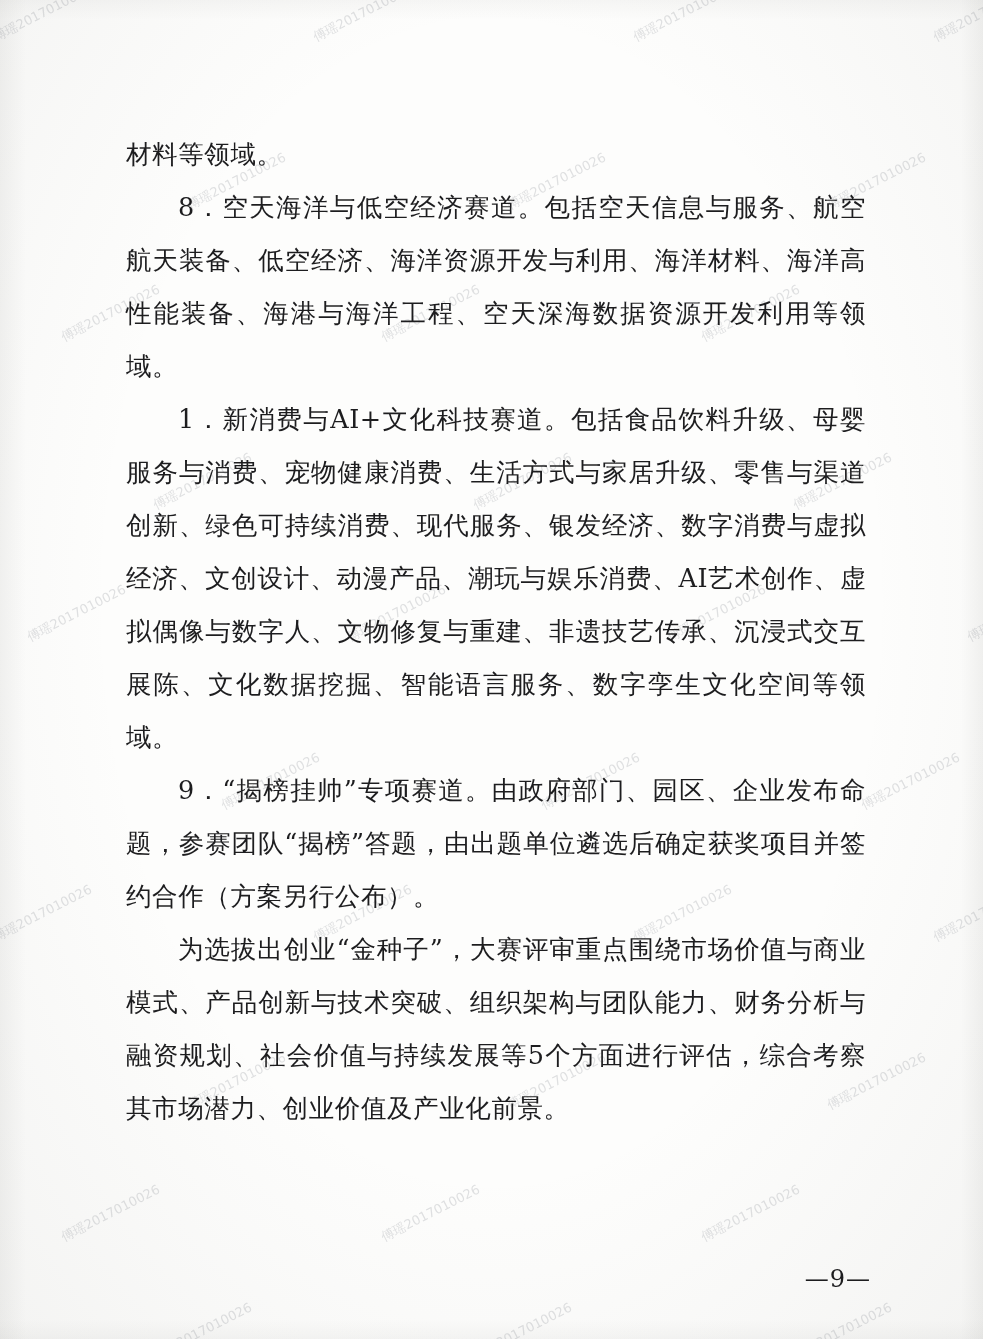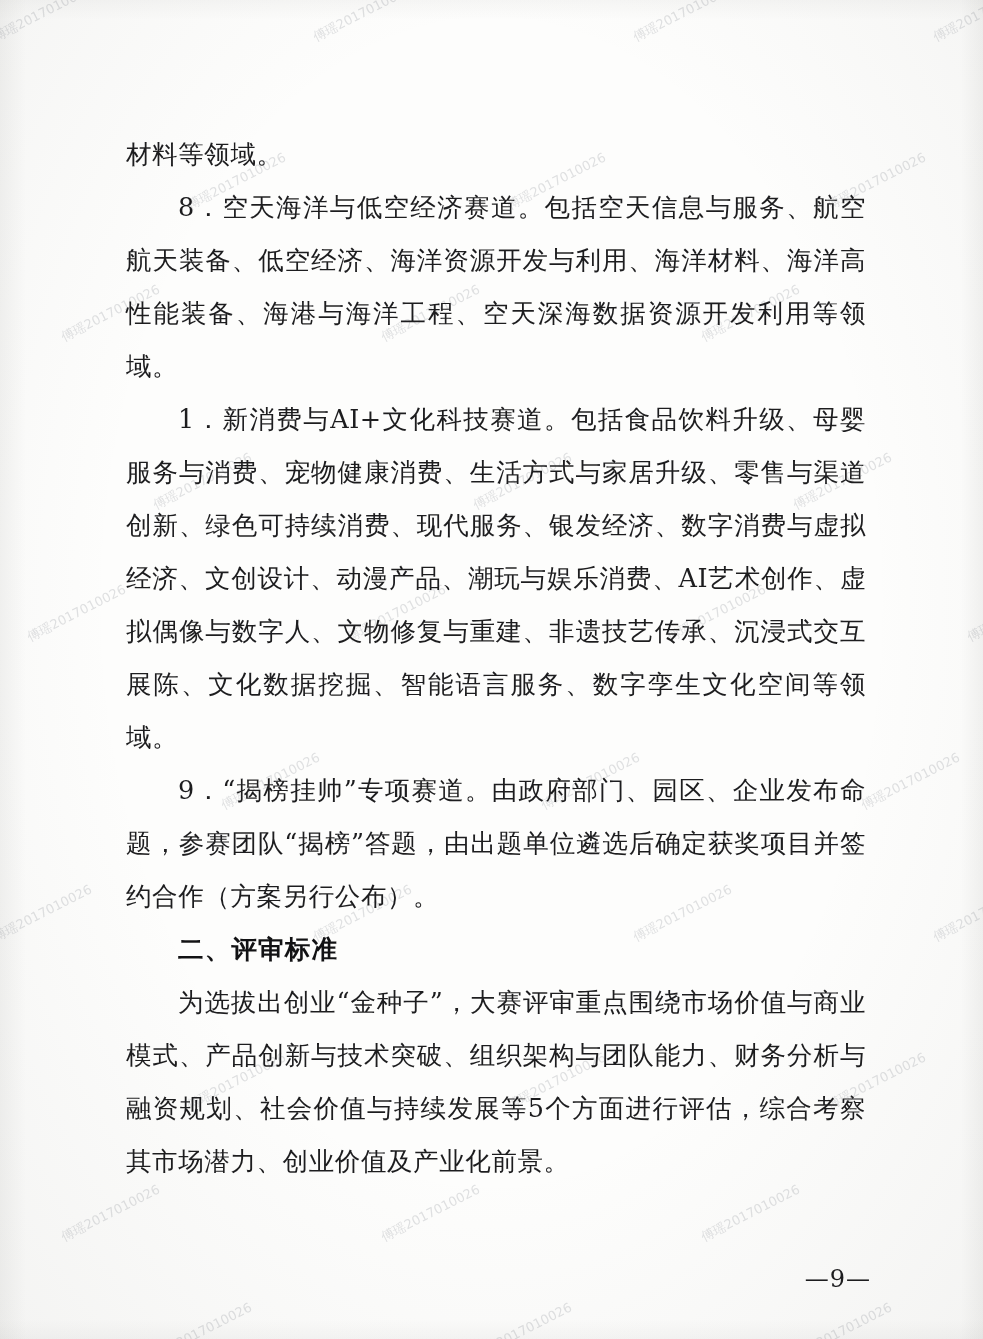--- a/index.html
+++ b/index.html
@@ -121,18 +121,17 @@
       <div class="wm" style="left: 150px; top: 1348px;">傅瑶2017010026</div>
       <div class="wm" style="left: 470px; top: 1348px;">傅瑶2017010026</div>
       <div class="wm" style="left: 790px; top: 1348px;">傅瑶2017010026</div>
     </div>
 
   <div class="content">
     <p class="para">材料等领域。</p>
     <p class="para indent">8．空天海洋与低空经济赛道。包括空天信息与服务、航空航天装备、低空经济、海洋资源开发与利用、海洋材料、海洋高性能装备、海港与海洋工程、空天深海数据资源开发利用等领域。</p>
     <p class="para indent">1．新消费与AI+文化科技赛道。包括食品饮料升级、母婴服务与消费、宠物健康消费、生活方式与家居升级、零售与渠道创新、绿色可持续消费、现代服务、银发经济、数字消费与虚拟经济、文创设计、动漫产品、潮玩与娱乐消费、AI艺术创作、虚拟偶像与数字人、文物修复与重建、非遗技艺传承、沉浸式交互展陈、文化数据挖掘、智能语言服务、数字孪生文化空间等领域。</p>
     <p class="para indent">9．“揭榜挂帅”专项赛道。由政府部门、园区、企业发布命题，参赛团队“揭榜”答题，由出题单位遴选后确定获奖项目并签约合作（方案另行公布）。</p>
-    <p class="heading">二、评审标准</p>
     <p class="para indent">为选拔出创业“金种子”，大赛评审重点围绕市场价值与商业模式、产品创新与技术突破、组织架构与团队能力、财务分析与融资规划、社会价值与持续发展等5个方面进行评估，综合考察其市场潜力、创业价值及产业化前景。</p>
   </div>
 
   <div class="pagenum">—9—</div>
 </div>
 
 </body></html>

